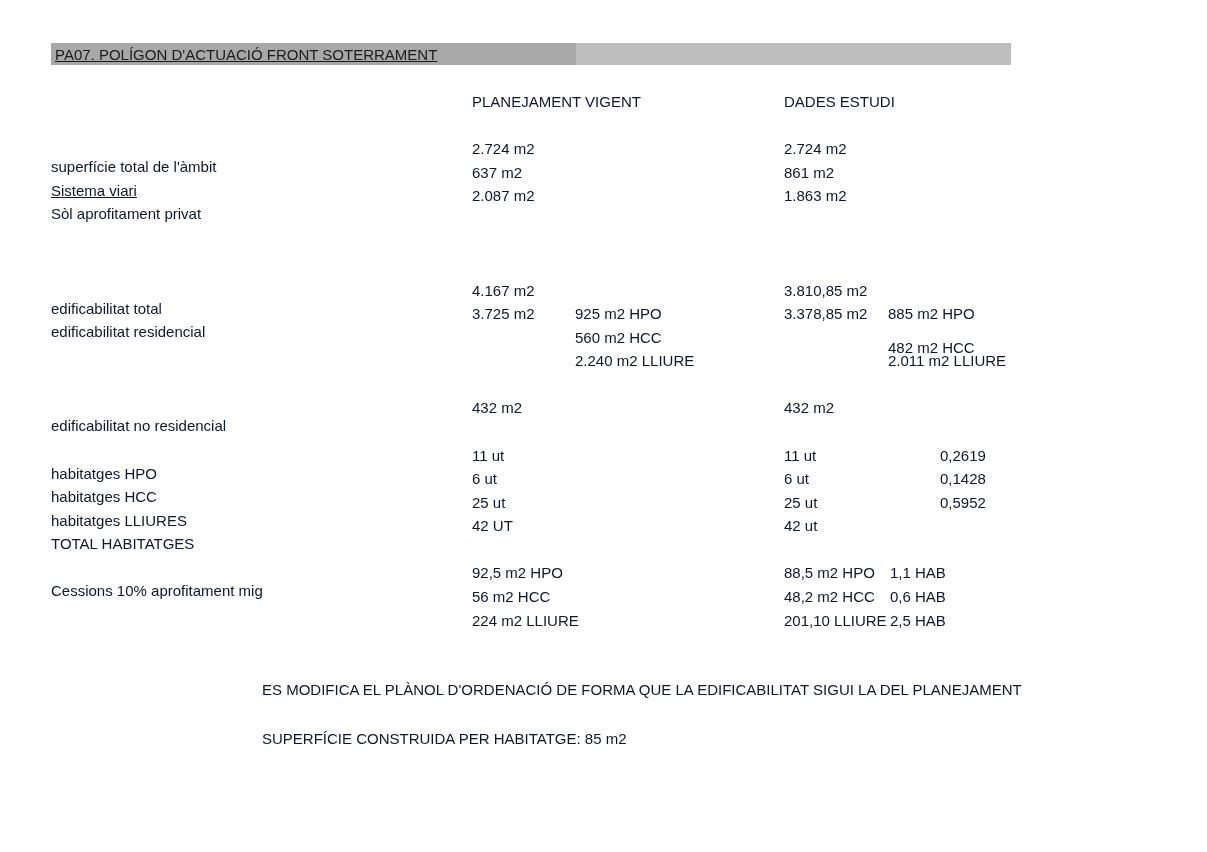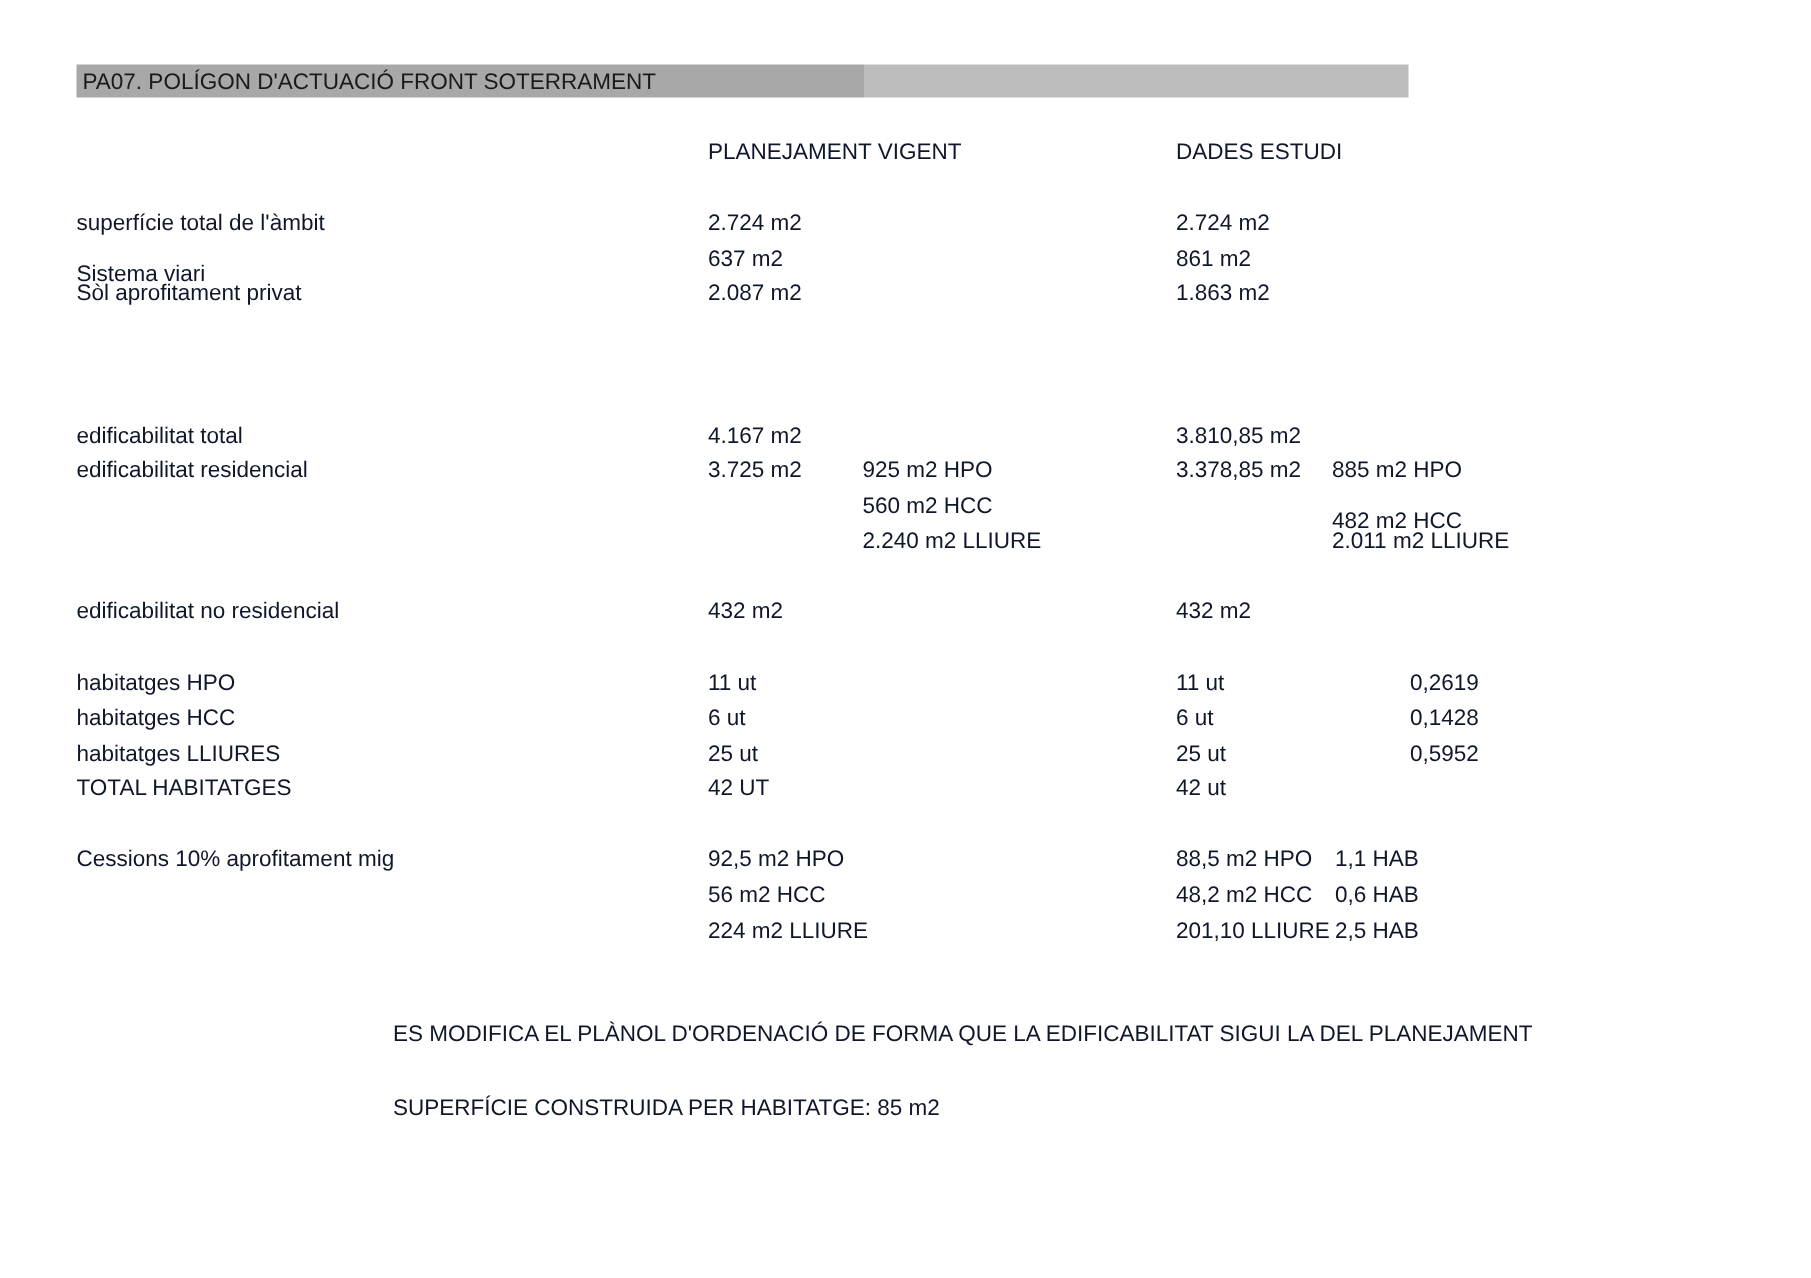--- a/index.html
+++ b/index.html
@@ -29,41 +29,42 @@
     align-items: center;
     font-size: 15px;
     color: #1a1a1a;
     padding-left: 4px;
     box-sizing: border-box;
     white-space: nowrap;
   }
   .bar-title {
     left: 51px;
     top: 43px;
-    width: 888px;
+    width: 960px;
     background: linear-gradient(to right, #a8a8a8 0px, #a8a8a8 525px, #bdbdbd 525px, #bdbdbd 100%);
+    text-decoration: underline;
   }
   .bar-sector {
     left: 51px;
     top: 233px;
     width: 1048px;
     background: #bdbdbd;
   }
 
   
   .t {
     position: absolute;
     font-size: 15px;
     line-height: 18px;
     white-space: nowrap;
     color: #0f172a;
   }
 
   
-  .c-label   { left: 51px; }
+  .c-label   { left: 51px; margin-top: 18px; }
   .c-vigent  { left: 472px; }
   .c-vig2    { left: 575px; }
   .c-estudi  { left: 784px; }
   .c-est2    { left: 888px; text-align: right; }
   .c-ratio   { left: 940px; }
   .c-hab     { left: 890px; }
   .c-note    { left: 262px; }
 
   .colhead { font-size: 15px; }
 </style>
@@ -74,21 +75,21 @@
 
   <div class="bar bar-title">PA07. POLÍGON D'ACTUACIÓ FRONT SOTERRAMENT</div>
 
   <div class="t colhead c-vigent" style="top:93px;">PLANEJAMENT VIGENT</div>
   <div class="t colhead c-estudi" style="top:93px;">DADES ESTUDI</div>
 
   <div class="t c-label" style="top:140px;">superfície total de l'àmbit</div>
   <div class="t c-vigent" style="top:140px;">2.724 m2</div>
   <div class="t c-estudi" style="top:140px;">2.724 m2</div>
 
-  <div class="t c-label" style="top:174px;">Sistema viari</div>
+  <div class="t c-label" style="top:164px;text-decoration:underline;">Sistema viari</div>
   <div class="t c-vigent" style="top:164px;">637 m2</div>
   <div class="t c-estudi" style="top:164px;">861 m2</div>
 
   <div class="t c-label" style="top:187px;">Sòl aprofitament privat</div>
   <div class="t c-vigent" style="top:187px;">2.087 m2</div>
   <div class="t c-estudi" style="top:187px;">1.863 m2</div>
 
 
   <div class="t c-label" style="top:282px;">edificabilitat total</div>
   <div class="t c-vigent" style="top:282px;">4.167 m2</div>

